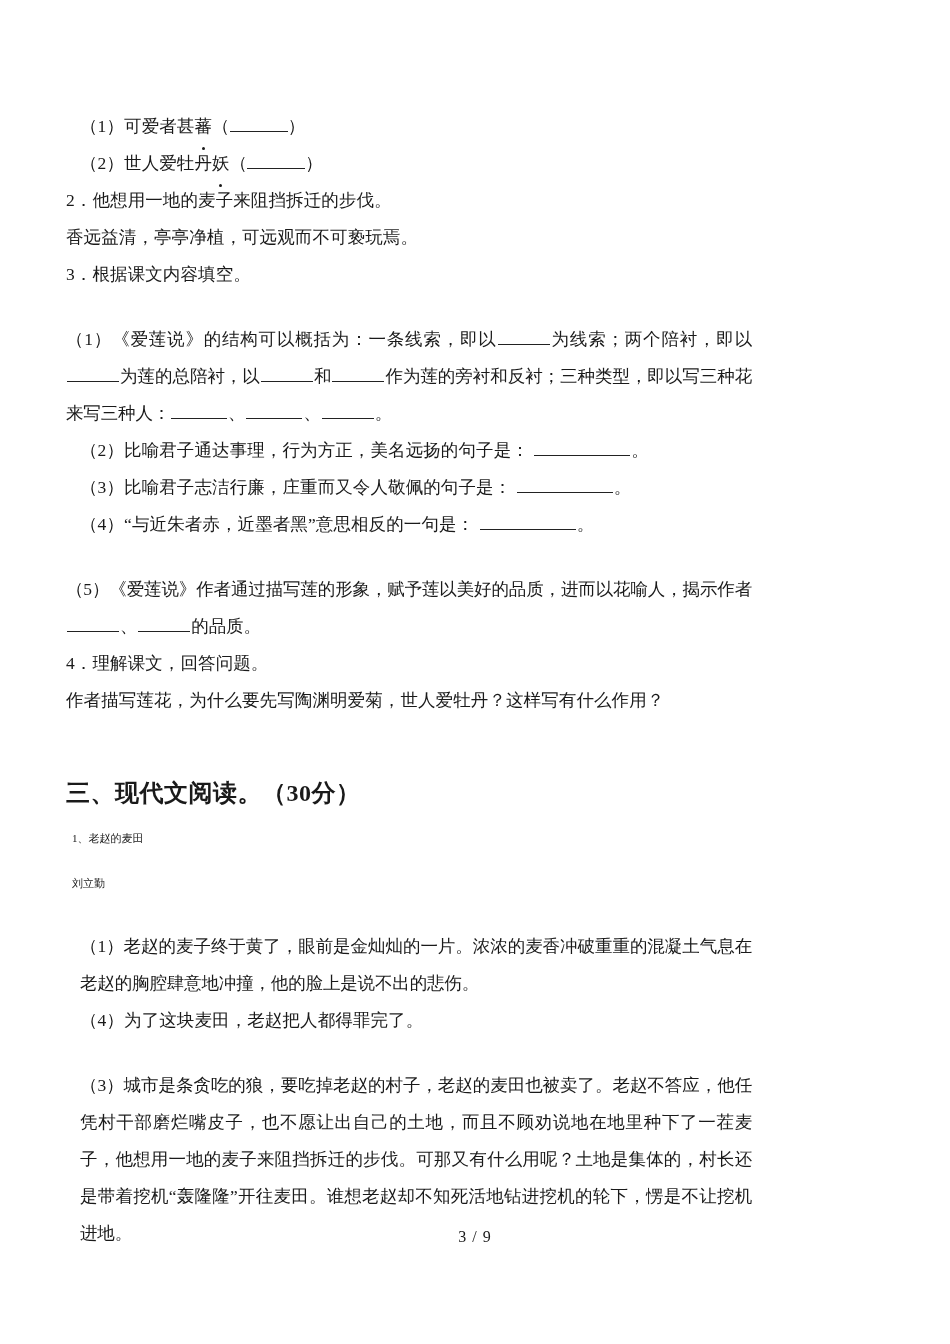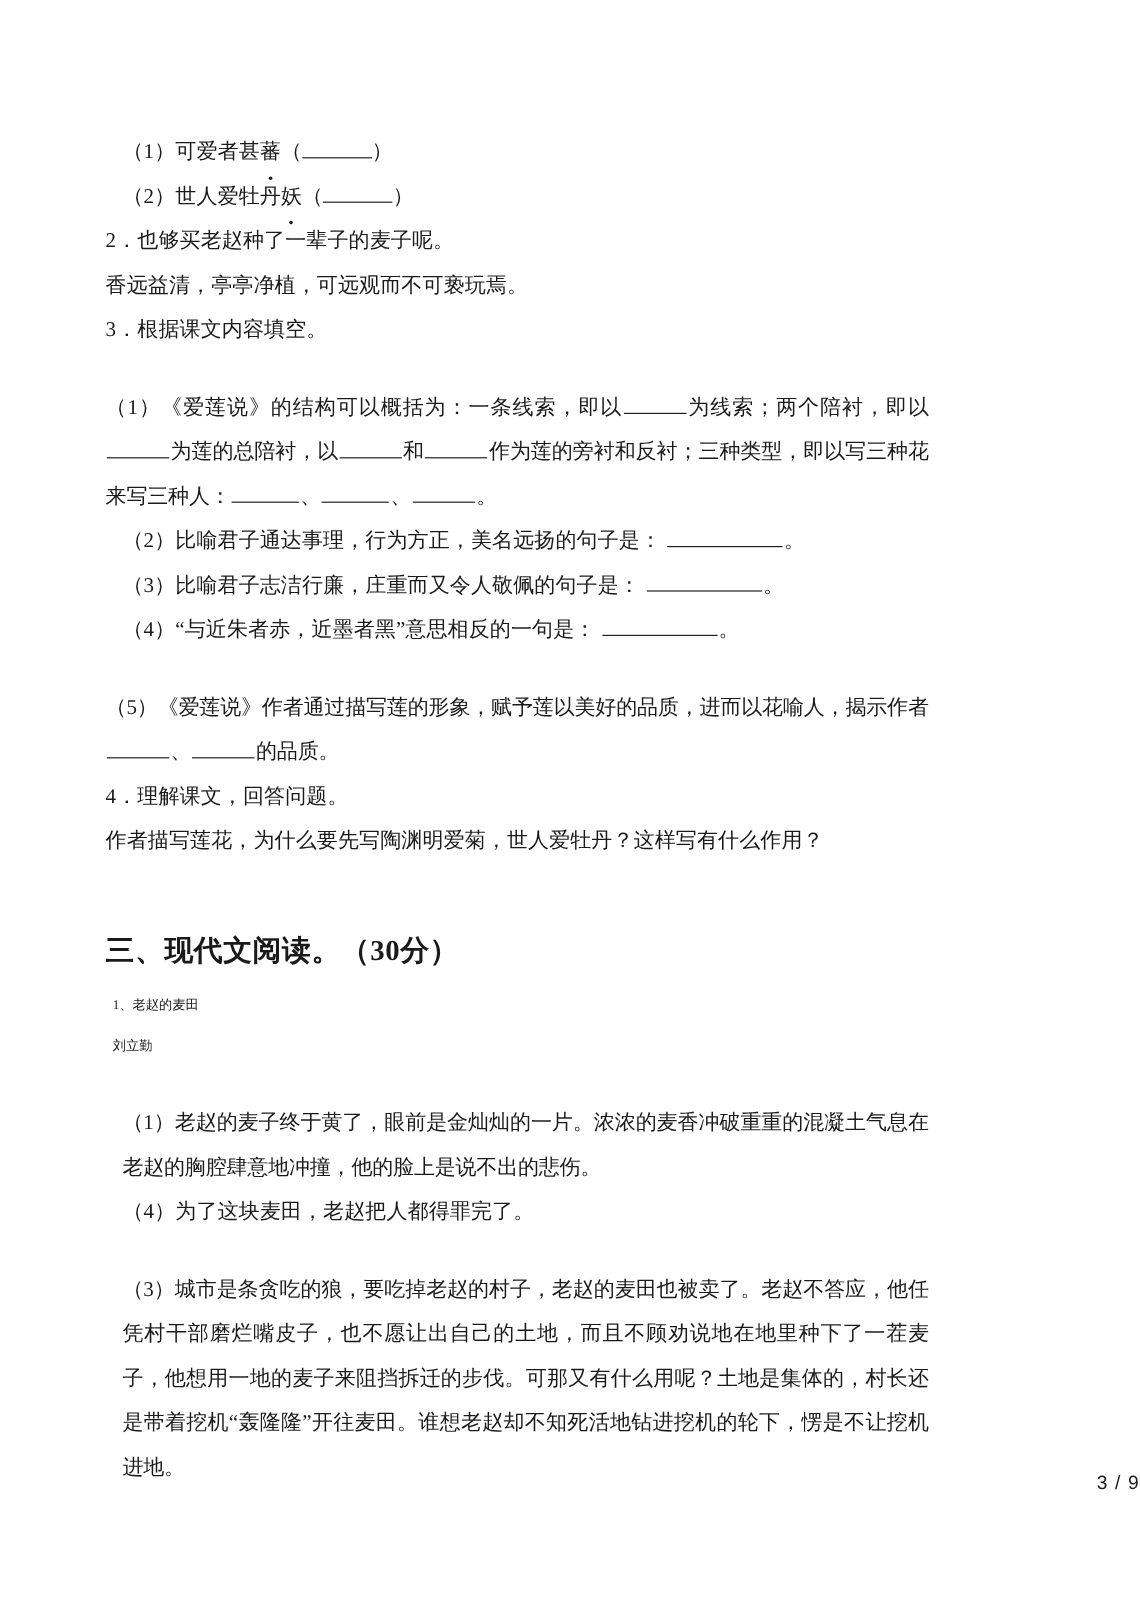--- a/index.html
+++ b/index.html
@@ -16,21 +16,21 @@
     overflow: hidden;
   }
 
   .page {
     position: absolute;
     left: 0;
     top: 0;
     width: 950px;
     height: 1344px;
     box-sizing: border-box;
-    padding: 108px 132px 0 88px;
+    padding: 108px 132px 0 66px;
   }
 
   .content {
     width: 686px;
   }
 
   
   .line {
     font-size: 17.5px;
     line-height: 37px;
@@ -102,51 +102,51 @@
 
   .gap-big  { height: 54px; }
   .gap-sm   { height: 8px; }
 
   .centered {
     text-align: left;
     font-size: 11px;
     line-height: 34px;
   }
   .centered-title  { padding-left: 6px; }
-  .centered-author { padding-left: 6px; }
+  .centered-author { padding-left: 6px; margin-top: 11px; }
 
   
   .footer {
     position: absolute;
     left: 0;
     top: 1228px;
     width: 950px;
-    text-align: right;
+    text-align: center;
     font-size: 16px;
-    font-family: Liberation Sans, sans-serif;
+    font-family: Liberation Serif, serif;
     color: #1a1a1a;
     letter-spacing: 1px;
   }
 </style>
 </head>
 <body>
 
 <div class="page">
   <div class="content">
 
     <div class="line indent-1">
       <span>（1）</span><span>可爱者甚</span><span class="dotted">蕃</span>（<span class="paren-blank"></span>）
     </div>
 
     <div class="line indent-1">
       <span>（2）</span><span>世人爱牡丹</span><span class="dotted">妖</span>（<span class="paren-blank"></span>）
     </div>
 
     <div class="line indent-0">
-      <span>2．</span><span>也够买老赵种了一辈子的麦子呢。</span>
+      <span>2．</span><span>他想用一地的麦子来阻挡拆迁的步伐。</span>
     </div>
 
     <div class="line indent-0">香远益清，亭亭净植，可远观而不可亵玩焉。</div>
 
     <div class="line indent-0">
       <span>3．</span><span>根据课文内容填空。</span>
     </div>
 
     <div class="tight">
       <span>（1）</span><span>《爱莲说》的结构可以概括为：一条线索，即以</span><span class="blank blank-sm"></span><span>为线索；两个陪衬，即以</span><span class="blank blank-sm"></span><span>为莲的总陪衬，以</span><span class="blank blank-sm"></span><span>和</span><span class="blank blank-sm"></span><span>作为莲的旁衬和反衬；三种类型，即以写三种花来写三种人：</span><span class="blank blank-md"></span><span>、</span><span class="blank blank-md"></span><span>、</span><span class="blank blank-sm"></span><span>。</span>

